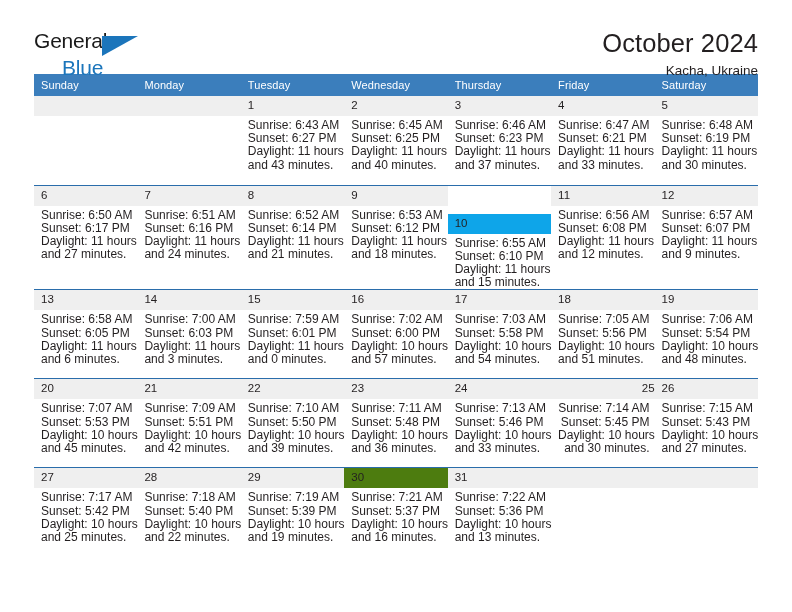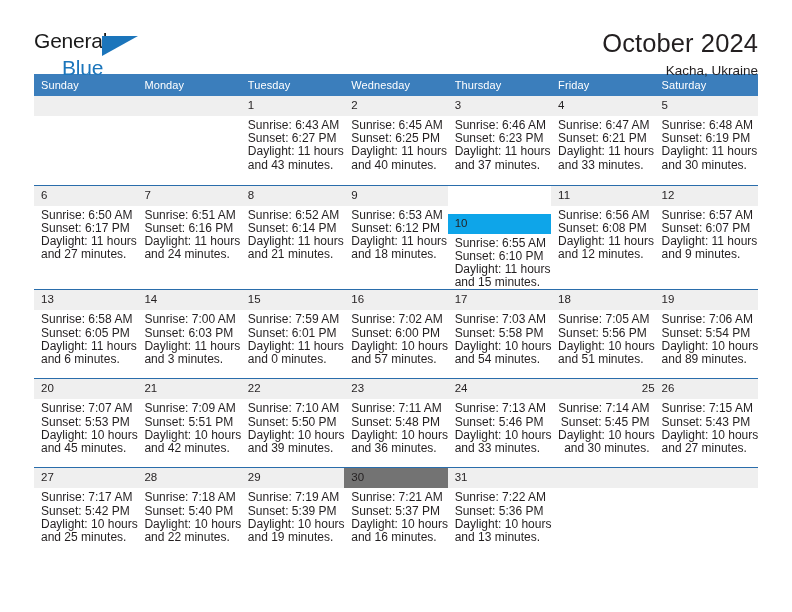--- a/index.html
+++ b/index.html
@@ -342,21 +342,21 @@
               <div>Daylight: 10 hours</div>
               <div>and 51 minutes.</div>
             </div>
           </td>
           <td style="border-top: 1.6px solid rgb(42, 109, 171);">
             <div class="daynum" style="background: rgb(239, 239, 239);">19</div>
             <div class="details">
               <div>Sunrise: 7:06 AM</div>
               <div>Sunset: 5:54 PM</div>
               <div>Daylight: 10 hours</div>
-              <div>and 89 minutes.</div>
+              <div>and 48 minutes.</div>
             </div>
           </td>
         </tr>
         <tr>
           <td style="border-top: 1.6px solid rgb(42, 109, 171);">
             <div class="daynum" style="background: rgb(239, 239, 239);">20</div>
             <div class="details">
               <div>Sunrise: 7:07 AM</div>
               <div>Sunset: 5:53 PM</div>
               <div>Daylight: 10 hours</div>
@@ -440,21 +440,21 @@
           <td style="border-top: 1.6px solid rgb(42, 109, 171);">
             <div class="daynum" style="background: rgb(239, 239, 239);">29</div>
             <div class="details">
               <div>Sunrise: 7:19 AM</div>
               <div>Sunset: 5:39 PM</div>
               <div>Daylight: 10 hours</div>
               <div>and 19 minutes.</div>
             </div>
           </td>
           <td style="border-top: 1.6px solid rgb(42, 109, 171);">
-            <div class="daynum" style="background: #737373;">30</div>
+            <div class="daynum" style="background: #4d7c0f;">30</div>
             <div class="details">
               <div>Sunrise: 7:21 AM</div>
               <div>Sunset: 5:37 PM</div>
               <div>Daylight: 10 hours</div>
               <div>and 16 minutes.</div>
             </div>
           </td>
           <td style="border-top: 1.6px solid rgb(42, 109, 171);">
             <div class="daynum" style="background: rgb(239, 239, 239);">31</div>
             <div class="details">

